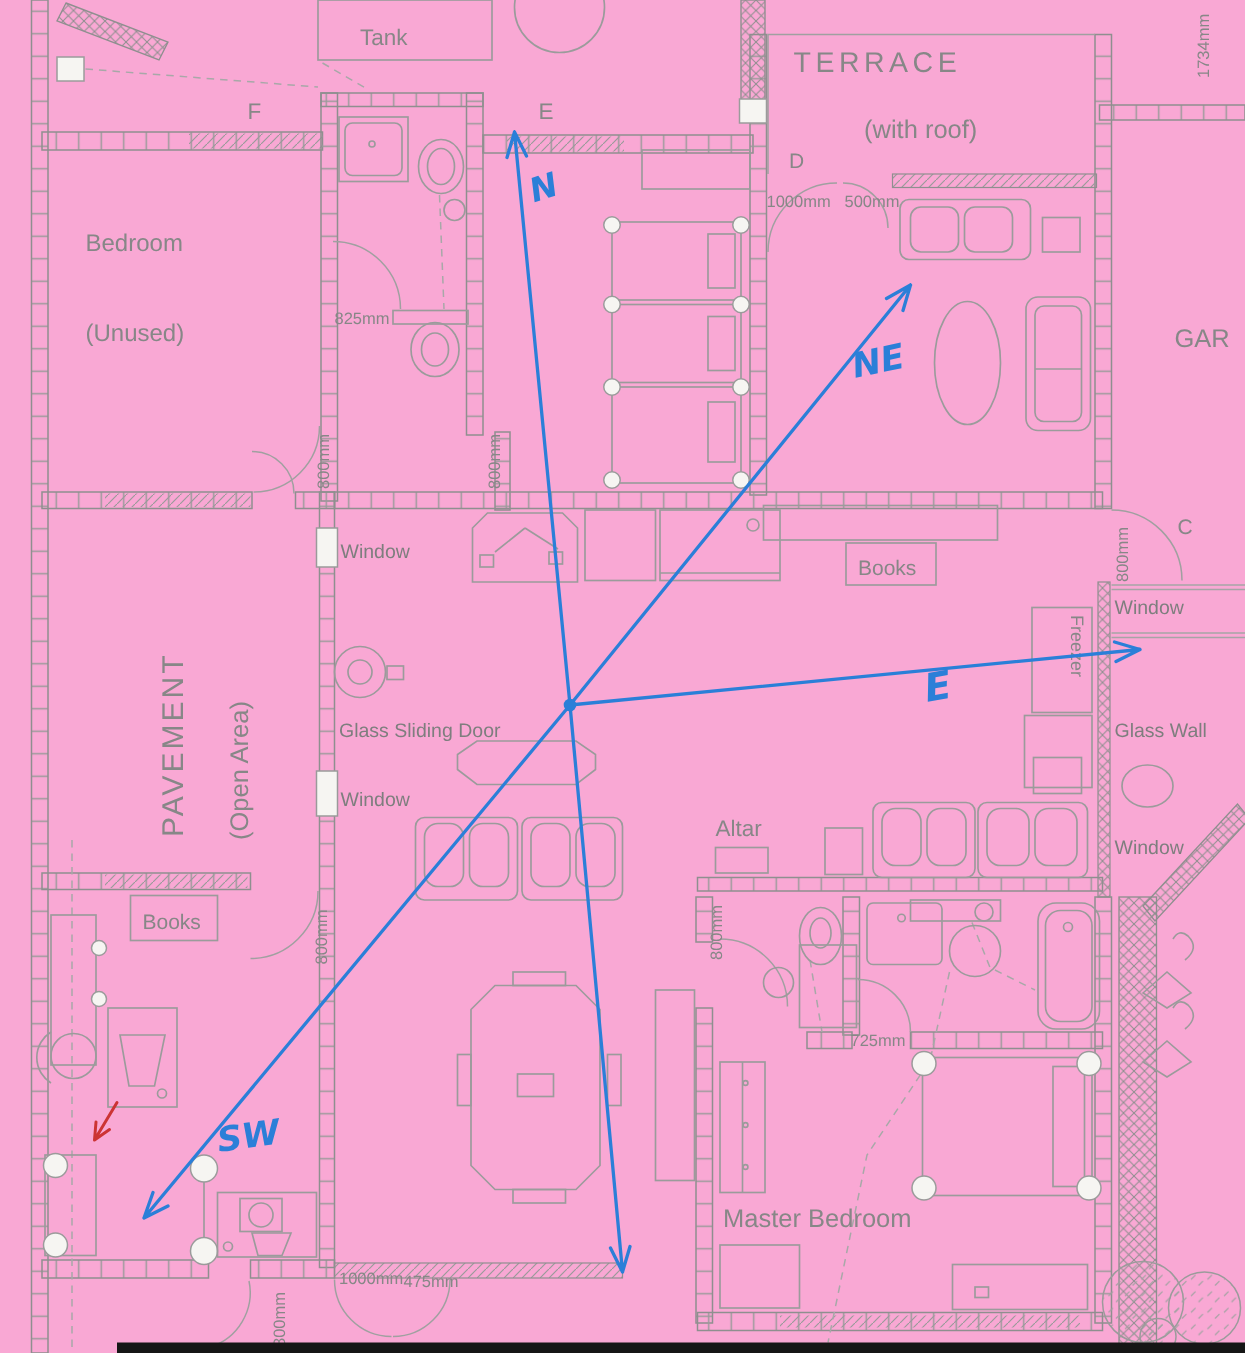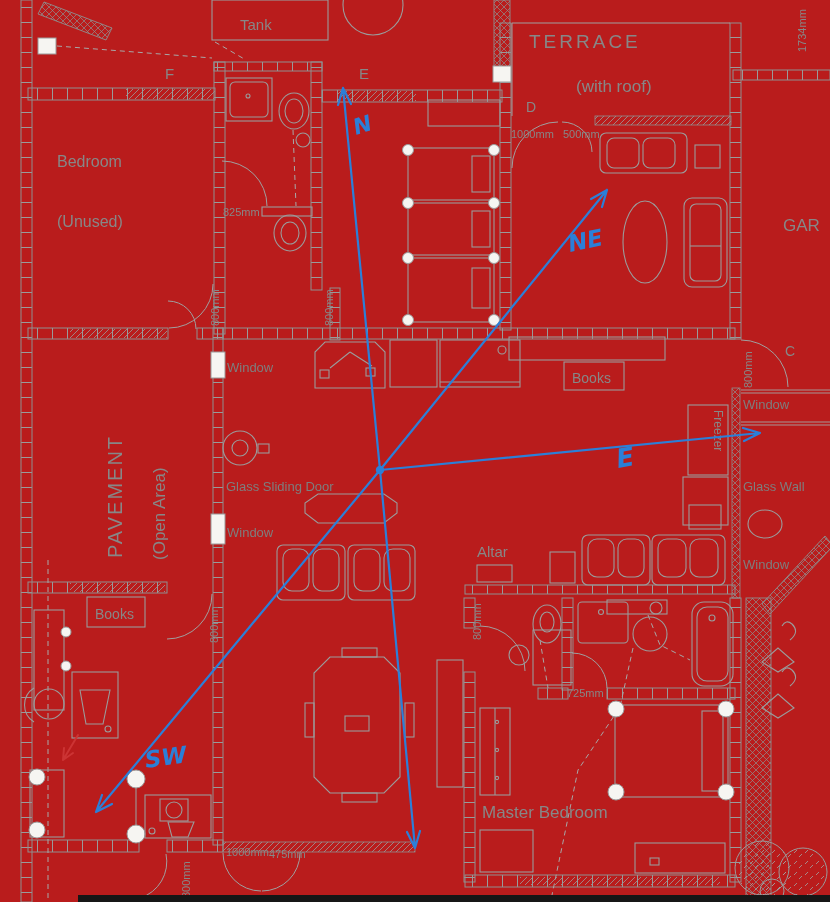--- a/index.html
+++ b/index.html
@@ -1,16 +1,16 @@
 <!DOCTYPE html>
 <html><head>
 <meta charset="utf-8">
 <style>
   html,body{margin:0;padding:0;background:#dcdcdc;}
-  .stage{position:relative;width:830px;height:902px;overflow:hidden;background:#b91c1c;}
+  .stage{position:relative;width:830px;height:902px;overflow:hidden;background:#f9a8d4;}
   svg{position:absolute;left:0;top:0;}
   .t{font-family:"Liberation Sans",sans-serif;fill:#878787;}
   .tb{font-family:"Liberation Sans",sans-serif;fill:#7e7e7e;}
   .hw{font-family:"DejaVu Sans",sans-serif;font-style:italic;font-weight:bold;fill:#2b7fd8;}
   .wall{stroke:#8f8f8f;stroke-width:1;}
   .fur{stroke:#9b9b9b;stroke-width:1.1;fill:none;}
   .furf{stroke:#9b9b9b;stroke-width:1;fill:#f6f5f2;}
   .door{stroke:#a0a0a0;stroke-width:1;fill:none;}
   .dash{stroke:#a8a8a8;stroke-width:1;fill:none;stroke-dasharray:5 4;}
   .ink{stroke:#2b7fd8;stroke-width:2.2;fill:none;stroke-linecap:round;}

